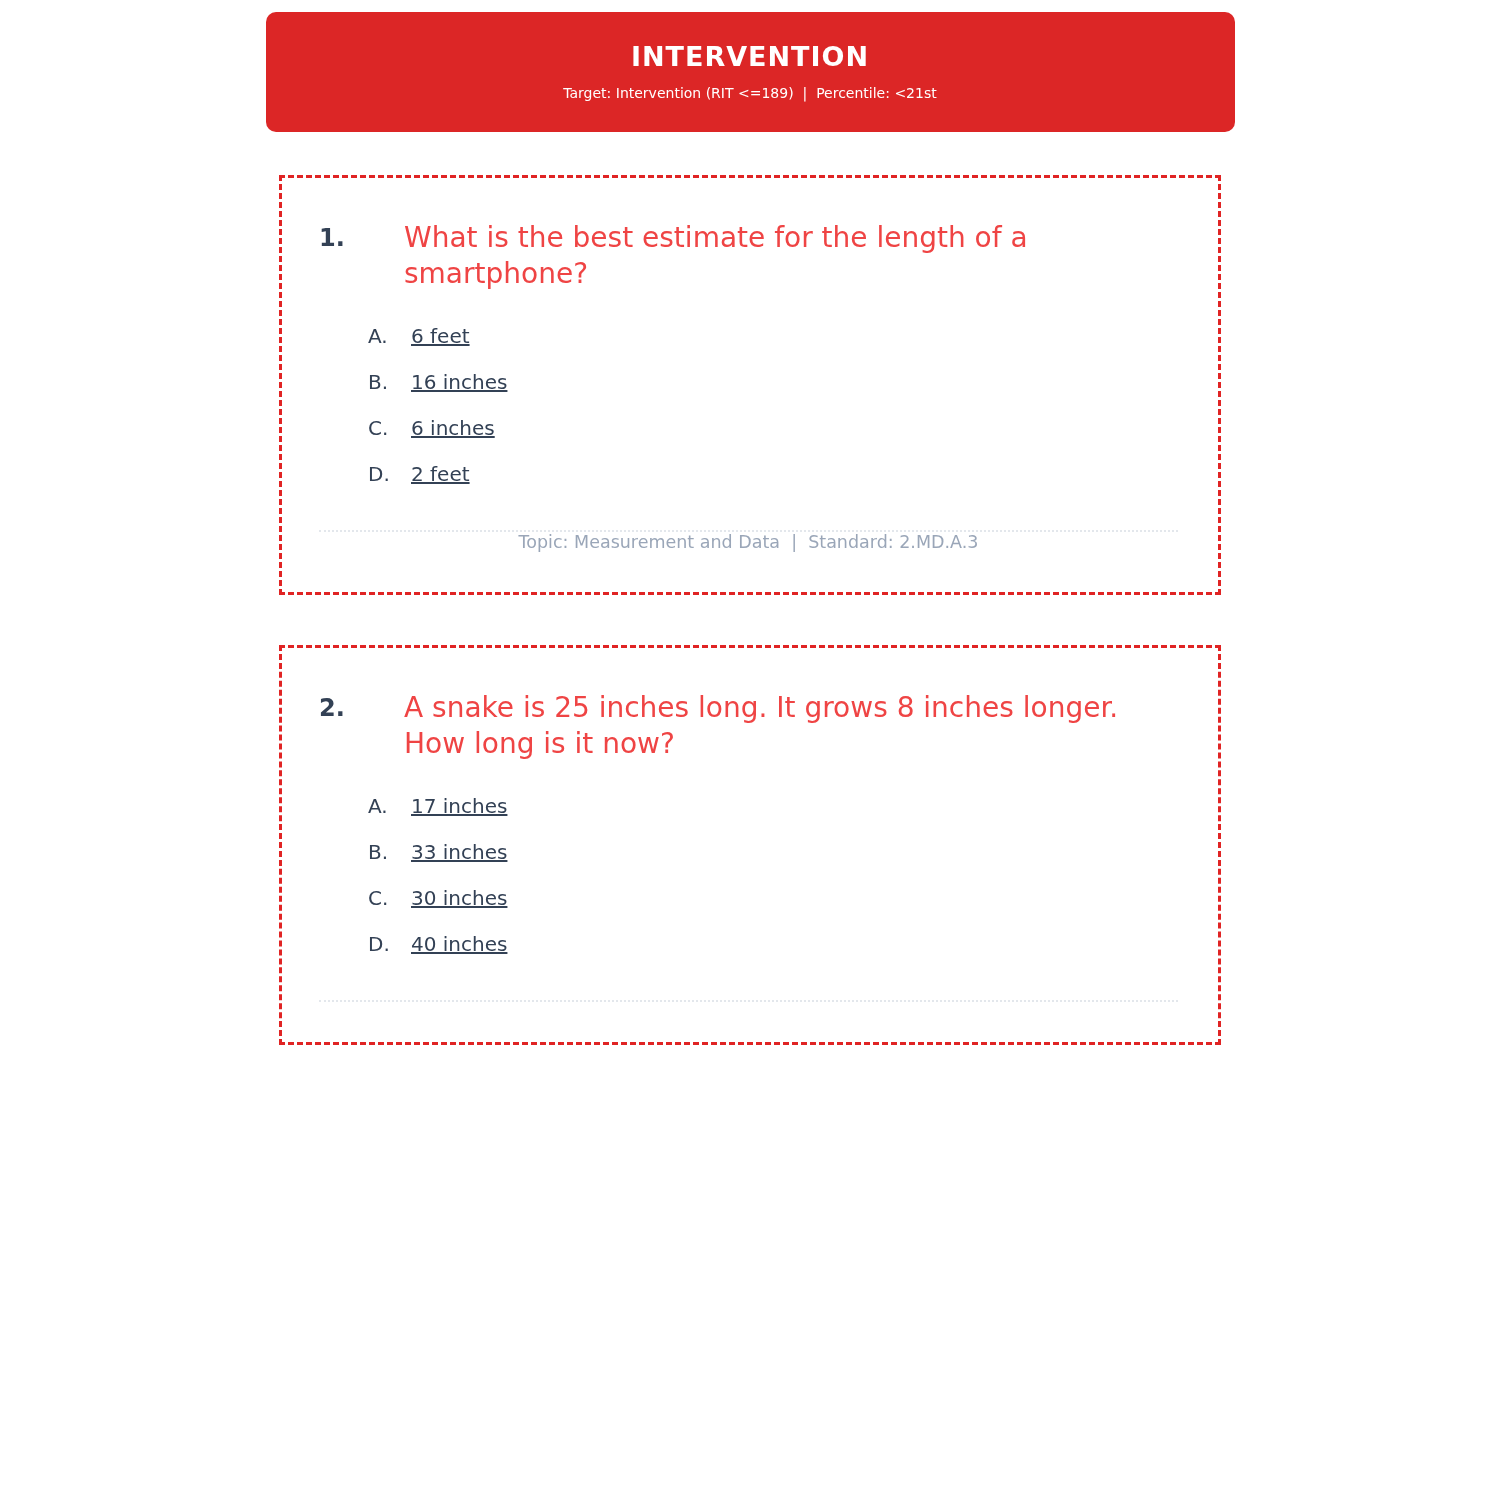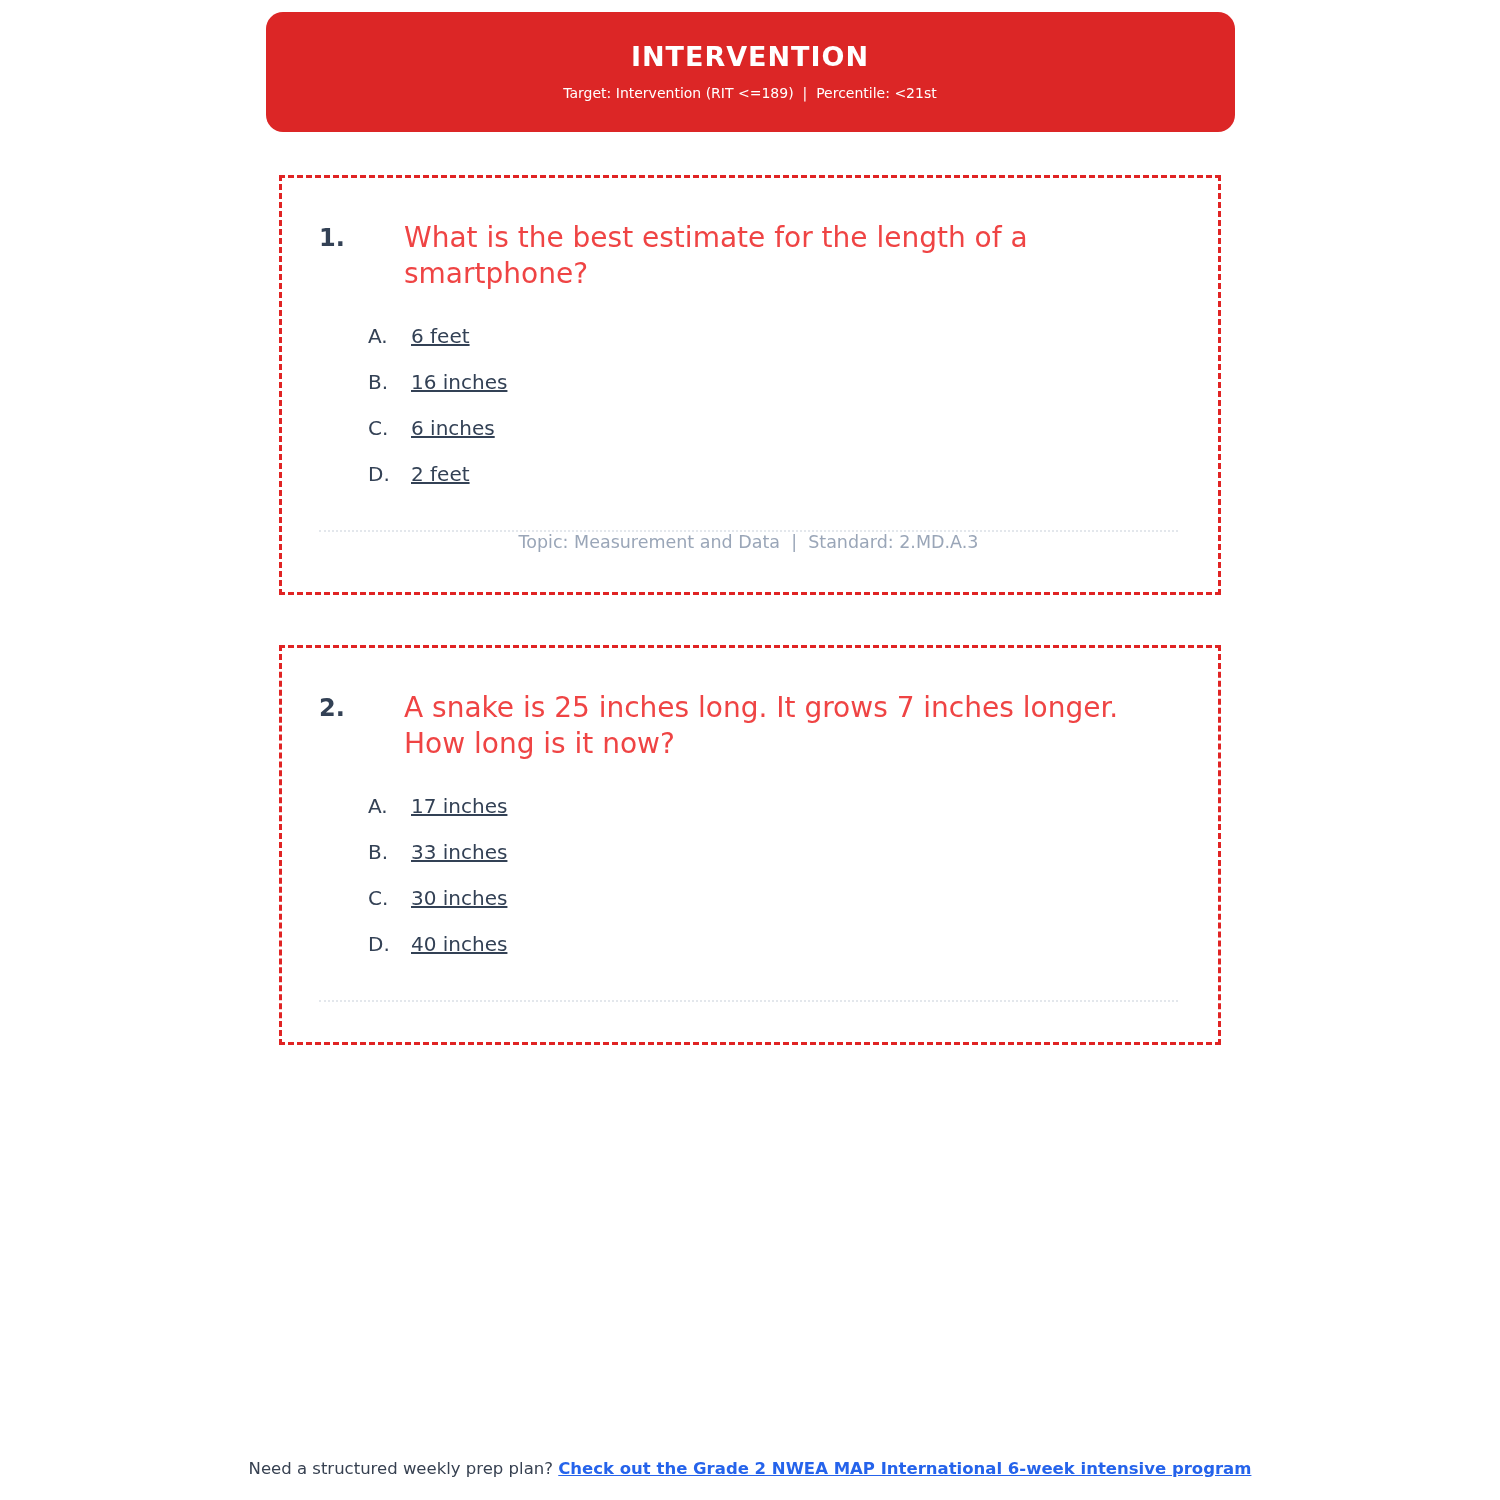--- a/index.html
+++ b/index.html
@@ -10,21 +10,21 @@
     color: #334155;
   }
   .page { position: relative; width: 1500px; height: 1500px; overflow: hidden; }
 
   
   .banner {
     width: 969px;
     box-sizing: border-box;
     margin: 12px auto 0 auto;
     background: #DC2626;
-    border-radius: 17px;
+    border-radius: 10px;
     text-align: center;
     color: #ffffff;
     padding: 29px 24px 31px 24px;
   }
   .banner-title {
     font-size: 27px;
     font-weight: bold;
     letter-spacing: 1px;
   }
   .banner-sub {
@@ -133,21 +133,21 @@
         <span class="opt-text">2 feet</span>
       </div>
     </div>
     <hr class="divider">
     <div class="meta">Topic: Measurement and Data  |  Standard: 2.MD.A.3</div>
   </div>
 
   <div class="card">
     <div class="q-row">
       <div class="q-num">2.</div>
-      <div class="q-text">A snake is 25 inches long. It grows 7 inches longer. How long is it now?</div>
+      <div class="q-text">A snake is 25 inches long. It grows 8 inches longer. How long is it now?</div>
     </div>
     <div class="options">
       <div class="option">
         <span class="opt-letter">A.</span>
         <span class="opt-text">17 inches</span>
       </div>
       <div class="option">
         <span class="opt-letter">B.</span>
         <span class="opt-text">33 inches</span>
       </div>
@@ -156,17 +156,14 @@
         <span class="opt-text">30 inches</span>
       </div>
       <div class="option">
         <span class="opt-letter">D.</span>
         <span class="opt-text">40 inches</span>
       </div>
     </div>
     <hr class="divider">
   </div>
 
-  <div class="footer">
-    <span>Need a structured weekly prep plan? </span><a href="#">Check out the Grade 2 NWEA MAP International 6-week intensive program</a>
-  </div>
 
 </div>
 
 </body></html>

